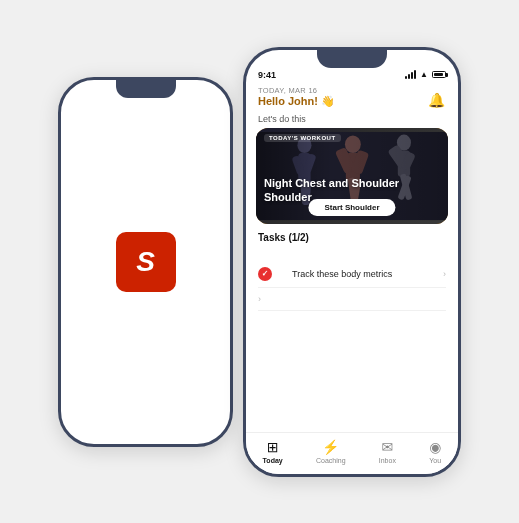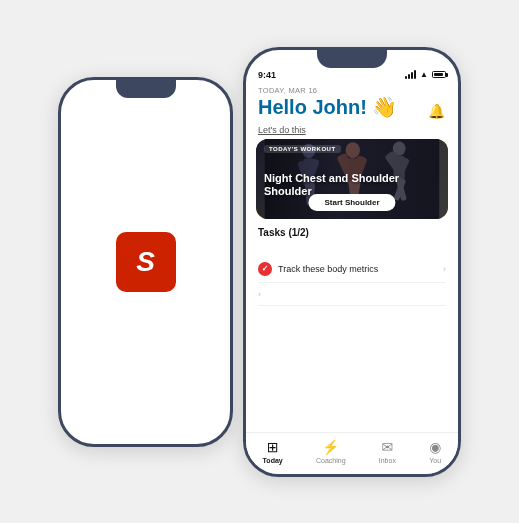--- a/index.html
+++ b/index.html
@@ -177,47 +177,46 @@
 
     .date-text {
       font-size: 7.5px;
       color: #888;
       font-weight: 500;
       text-transform: uppercase;
       letter-spacing: 0.3px;
     }
 
     .greeting {
-      font-size: 20px;
-      font-weight: 700;
-      color: #0369a1;
+      font-size: 11px;
+      font-weight: 700;
+      color: #a16207;
       line-height: 1.2;
     }
 
     .bell-icon {
       font-size: 14px;
       color: #333;
       margin-top: 4px;
     }
 
     .lets-do-text {
       font-size: 9px;
       color: #555;
       padding: 4px 12px 4px 12px;
       font-weight: 400;
-      text-decoration: underline;
     }
 
     
     .workout-card {
       margin: 0 10px;
       border-radius: 12px;
       overflow: hidden;
       position: relative;
-      height: 80px;
+      height: 96px;
       background: #a16207;
     }
 
     .workout-bg {
       position: absolute;
       top: 0; left: 0; right: 0; bottom: 0;
       background: linear-gradient(135deg, #1a1a2e 0%, #2d2d2d 40%, #3a3a3a 100%);
       display: flex;
       align-items: center;
       justify-content: space-around;
@@ -284,21 +283,21 @@
       display: flex;
       align-items: center;
       justify-content: space-between;
       padding: 6px 0;
       border-bottom: 1px solid #f0f0f0;
     }
 
     .task-left {
       display: flex;
       align-items: center;
-      gap: 6px;
+      gap: 20px;
     }
 
     .task-check {
       width: 14px;
       height: 14px;
       border-radius: 50%;
       display: flex;
       align-items: center;
       justify-content: center;
       flex-shrink: 0;

